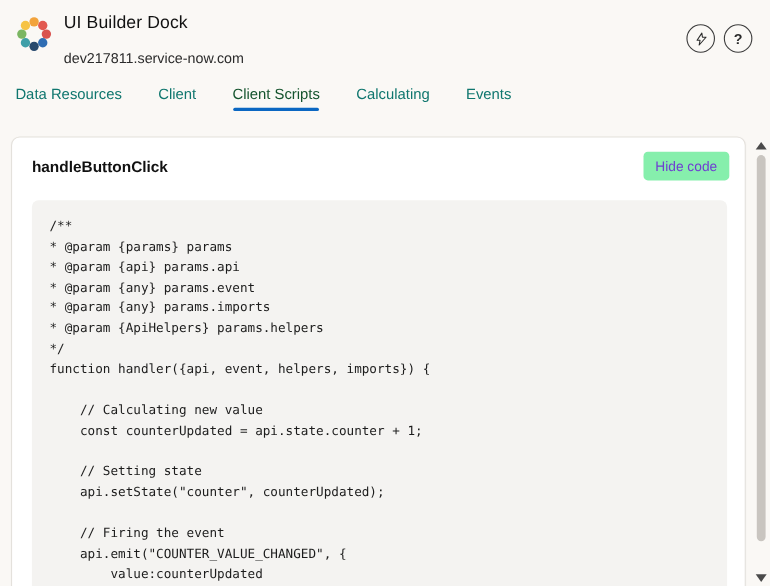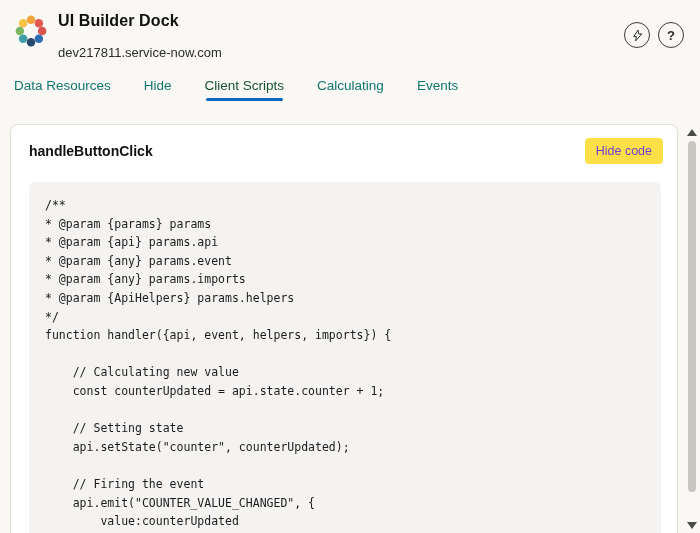--- a/index.html
+++ b/index.html
@@ -8,21 +8,21 @@
     font-family:"Liberation Sans", sans-serif;
     background:#faf8f5;
     overflow:hidden;
     position:relative;
     color:#161616;
   }
 
   
   .app-header { display:flex; align-items:flex-start; padding:12px 16px 6px 14px; }
   .logo { width:34px; height:34px; margin-right:10px; margin-top:2px; flex:0 0 auto; }
-  .title { font-size:16px; font-weight:700; color:#111; letter-spacing:.1px; }
+  .title { font-size:16px; font-weight:400; color:#111; letter-spacing:.1px; }
   .subtitle { font-size:13px; color:#2b2b2b; margin-top:15px; }
   .header-actions { margin-left:auto; display:flex; gap:8px; padding-top:10px; }
   .icon-btn {
     width:26px; height:26px; border-radius:50%;
     border:1.5px solid #3c3c3c; background:transparent;
     display:flex; align-items:center; justify-content:center;
     cursor:pointer; color:#2a2a2a; font-size:13px; font-weight:700;
   }
 
   
@@ -36,21 +36,21 @@
 
   
   .content { position:absolute; left:10px; right:22px; top:124px; bottom:0; }
   .card {
     background:#fff; border:1px solid #e4e1dc; border-radius:8px;
     height:440px; overflow:hidden; box-shadow:0 1px 2px rgba(0,0,0,.04);
   }
   .card-header { display:flex; align-items:center; justify-content:space-between; padding:13px 14px 10px 18px; }
   .script-name { font-size:14px; font-weight:700; color:#111; }
   .hide-code {
-    background:#fde047; color:#6f3fd1; border:none; border-radius:4px;
+    background:#86efac; color:#6f3fd1; border:none; border-radius:4px;
     font-size:12.5px; padding:6px 11px; cursor:pointer;
     font-family:"Liberation Sans", sans-serif;
   }
   .code {
     margin:8px 16px 16px 18px; background:#f4f3f1; border-radius:6px;
     padding:14px 16px;
     font-family:"DejaVu Sans Mono", monospace;
     font-size:11.5px; line-height:18.6px; color:#1c1c1c;
     white-space:pre; overflow:hidden; height:356px;
   }
@@ -94,21 +94,21 @@
         </span>
       </button>
       <button class="icon-btn">
         <span>?</span>
       </button>
     </div>
   </header>
 
   <nav class="tabs">
     <div class="tab">Data Resources</div>
-    <div class="tab">Hide</div>
+    <div class="tab">Client</div>
     <div class="tab active">Client Scripts</div>
     <div class="tab">Calculating</div>
     <div class="tab">Events</div>
   </nav>
 
   <main class="content">
     <section class="card">
       <div class="card-header">
         <span class="script-name">handleButtonClick</span>
         <button class="hide-code">Hide code</button>

